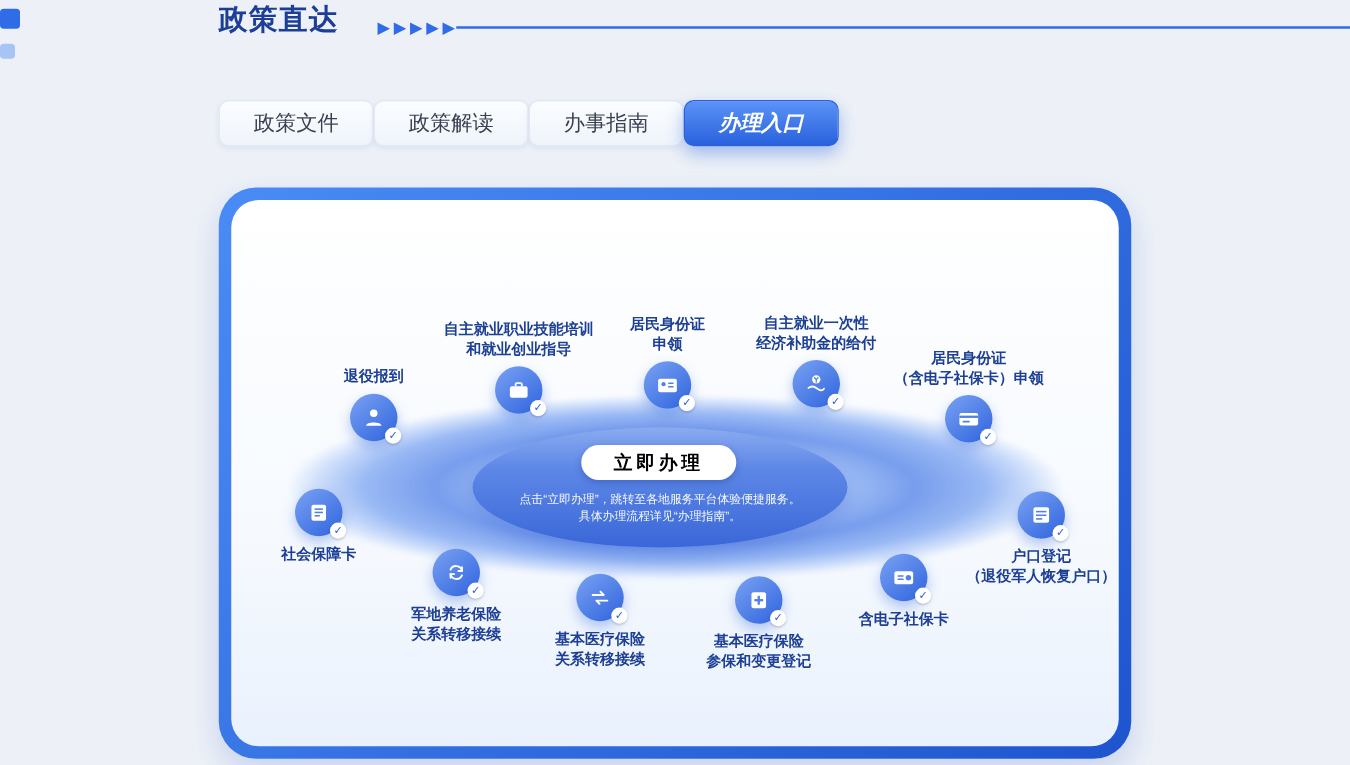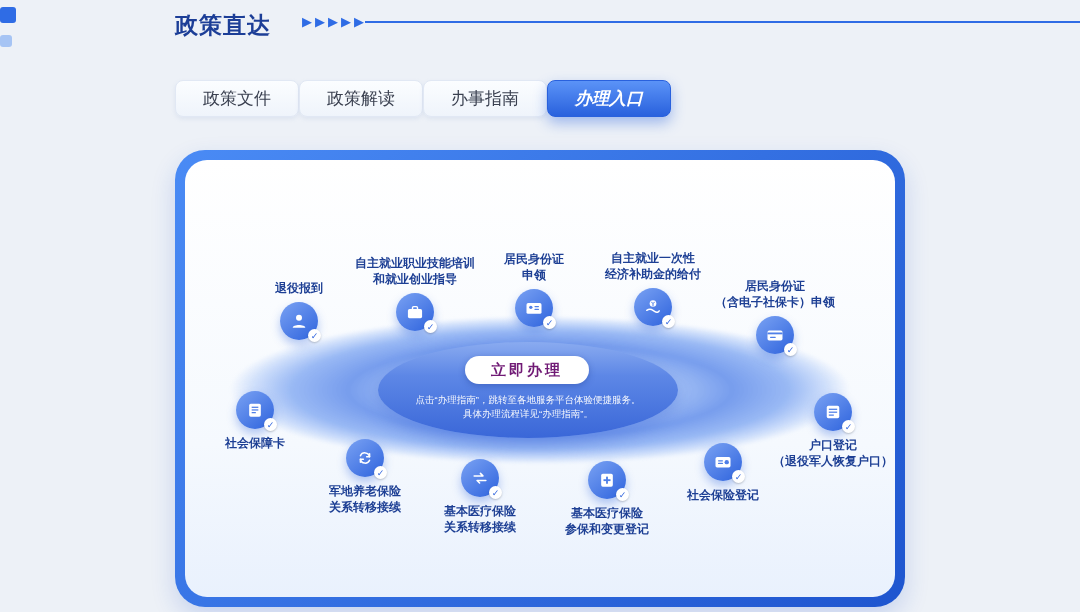--- a/index.html
+++ b/index.html
@@ -4,21 +4,21 @@
 <style>
   * { margin:0; padding:0; box-sizing:border-box; }
   body { font-family:"Liberation Sans","DejaVu Sans",sans-serif; }
   .page { position:relative; width:1080px; height:612px; background:#edf1f7; overflow:hidden; }
 
   
   .decor-sq1 { position:absolute; left:0; top:7px; width:16px; height:16px; background:#2f6ce5; border-radius:3px; }
   .decor-sq2 { position:absolute; left:0; top:35px; width:12px; height:12px; background:#a6c4f4; border-radius:3px; }
 
   
-  .header-title { position:absolute; left:175px; top:10px; font-size:23px; font-weight:700; color:#1c3e97; letter-spacing:1px; }
+  .header-title { position:absolute; left:175px; top:0; font-size:23px; font-weight:700; color:#1c3e97; letter-spacing:1px; }
   .header-arrows { position:absolute; left:302px; top:14px; font-size:13px; color:#2f6ce5; letter-spacing:3px; }
   .header-line { position:absolute; left:365px; top:21px; right:0; height:2px; background:#2f6ce5; }
 
   
   .tabs { position:absolute; left:175px; top:80px; display:flex; gap:0; }
   .tab { width:124px; height:37px; display:flex; align-items:center; justify-content:center;
          font-size:17px; color:#3a4050; background:linear-gradient(180deg,#fbfdff,#eff4fb);
          border:1px solid #e1e8f4; border-radius:8px; box-shadow:0 2px 4px rgba(150,170,210,.18); cursor:pointer; }
   .tab.active { background:linear-gradient(180deg,#5b93f7,#2961dd); color:#fff; border:1px solid #2961dd;
                 box-shadow:0 6px 14px rgba(41,97,221,.4); font-weight:600;font-style:italic; }
@@ -34,21 +34,21 @@
   .ring { position:absolute; left:45px; top:156px; width:620px; height:148px; border-radius:50%;
           background:radial-gradient(closest-side,
             rgba(205,222,250,.95) 0%, rgba(165,195,246,.9) 38%,
             rgba(112,152,236,.95) 62%, rgba(142,177,243,.9) 80%,
             rgba(173,200,248,.5) 93%, rgba(190,212,250,0) 100%);
           filter:blur(1.5px); }
   .center-ellipse { position:absolute; left:193px; top:182px; width:300px; height:96px; border-radius:50%;
           background:linear-gradient(180deg,#8aabf0 0%,#5d87e6 35%,#3a67d8 100%);
           box-shadow:0 6px 16px rgba(59,103,216,.4); }
   .cta { position:absolute; left:280px; top:196px; width:124px; height:28px; background:#ffffff;
-         border-radius:14px; border:none; color:#701a75; font-weight:700; font-size:15px; letter-spacing:3px;
+         border-radius:14px; border:none; color:#000000; font-weight:700; font-size:15px; letter-spacing:3px;
          display:flex; align-items:center; justify-content:center; cursor:pointer;
          box-shadow:0 2px 6px rgba(25,55,140,.35); font-family:Liberation Sans, sans-serif; }
   .center-note { position:absolute; left:212px; top:233px; width:262px; text-align:center;
          color:rgba(255,255,255,.95); font-size:9.5px; line-height:1.5; }
 
   
   .ring-item { position:absolute; transform:translateX(-50%); display:flex; flex-direction:column;
                align-items:center; gap:6px; text-align:center; cursor:pointer; z-index:2; }
   .item-label div { font-size:12px; font-weight:700; color:#1d3f94; line-height:16px; white-space:nowrap; }
   .icon-badge { position:relative; width:38px; height:38px; border-radius:50%;
@@ -80,25 +80,25 @@
   </div>
 
   <div class="card">
     <div class="card-inner">
 
       <div class="ring"></div>
       <div class="center-ellipse"></div>
 
       <button class="cta">立即办理</button>
       <div class="center-note">
-        <div>点击“办理指南”，跳转至各地服务平台体验便捷服务。</div>
+        <div>点击“立即办理”，跳转至各地服务平台体验便捷服务。</div>
         <div>具体办理流程详见“办理指南”。</div>
       </div>
 
-      <div class="ring-item" style="left:114px; top:120px;">
+      <div class="ring-item" style="left:114px; top:133px;">
         <div class="item-label">
           <div>退役报到</div>
             <div></div>
         </div>
         <div class="icon-badge">
           <svg viewBox="0 0 24 24" width="20" height="20">
               <circle cx="12" cy="8" r="3.6" fill="#fff"></circle>
               <path d="M4.5 20c0-4.4 15-4.4 15 0z" fill="#fff"></path>
             </svg>
           <span class="check-badge">✓</span>
@@ -185,21 +185,21 @@
         <div class="icon-badge">
           <svg viewBox="0 0 24 24" width="20" height="20">
               <rect x="3" y="6" width="18" height="12.5" rx="2" fill="#fff"></rect>
               <circle cx="16.5" cy="12.2" r="2.6" fill="#4f7fe8"></circle>
               <rect x="6" y="9.8" width="6" height="1.5" rx=".7" fill="#4f7fe8"></rect>
               <rect x="6" y="13" width="6" height="1.5" rx=".7" fill="#4f7fe8"></rect>
             </svg>
           <span class="check-badge">✓</span>
         </div>
         <div class="item-label">
-          <div>社会保险登记</div>
+          <div>含电子社保卡</div>
             <div></div>
         </div>
       </div>
 
       <div class="ring-item" style="left:422px; top:301px;">
         <div class="icon-badge">
           <svg viewBox="0 0 24 24" width="20" height="20">
               <rect x="5" y="4.5" width="14" height="15.5" rx="2" fill="#fff"></rect>
               <rect x="10.9" y="8" width="2.2" height="8.5" fill="#4f7fe8"></rect>
               <rect x="7.8" y="11.1" width="8.4" height="2.2" fill="#4f7fe8"></rect>

